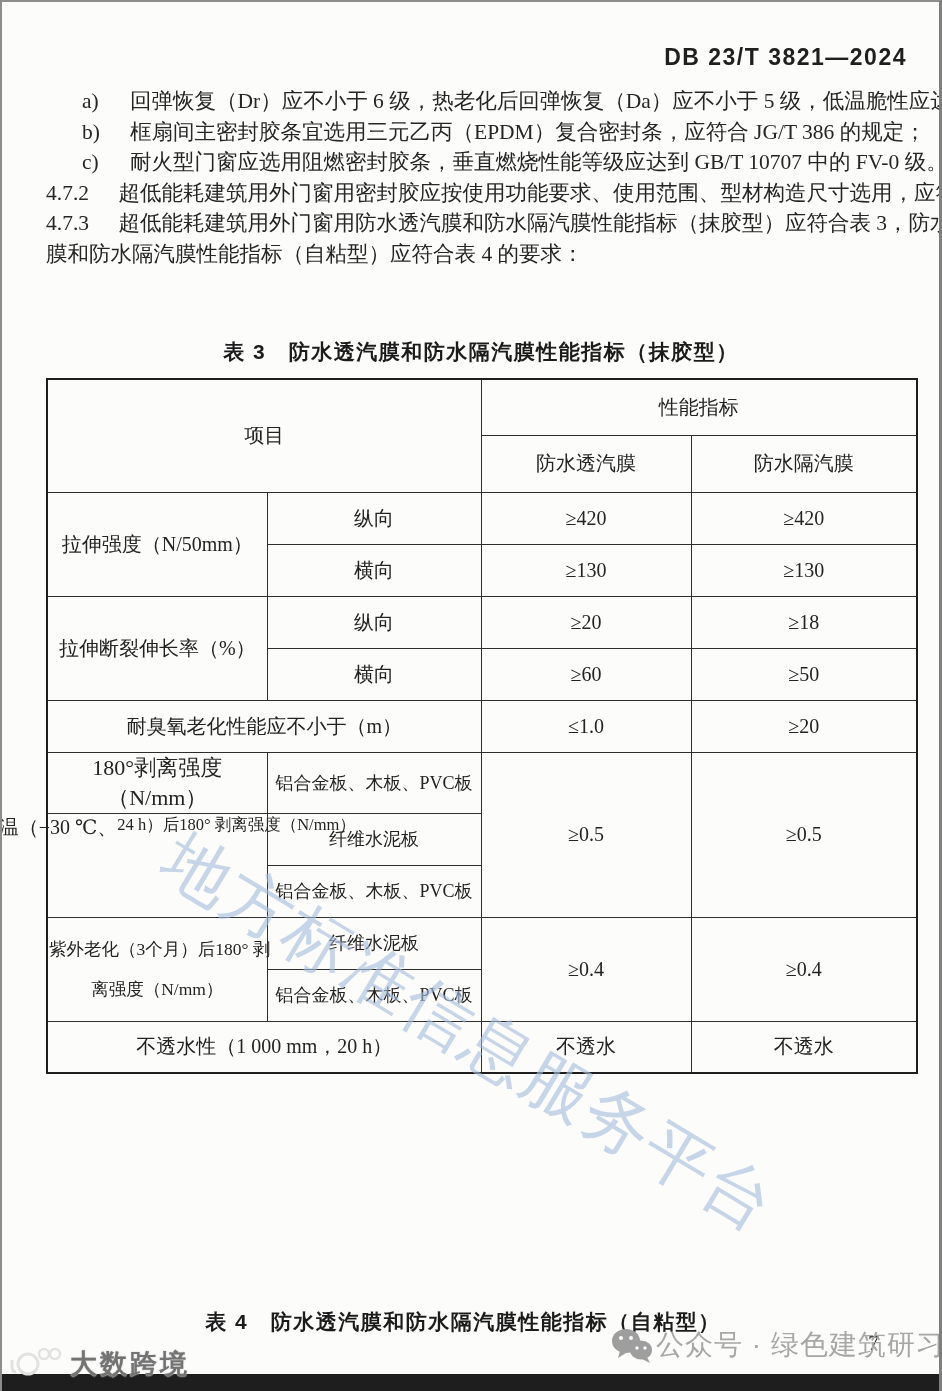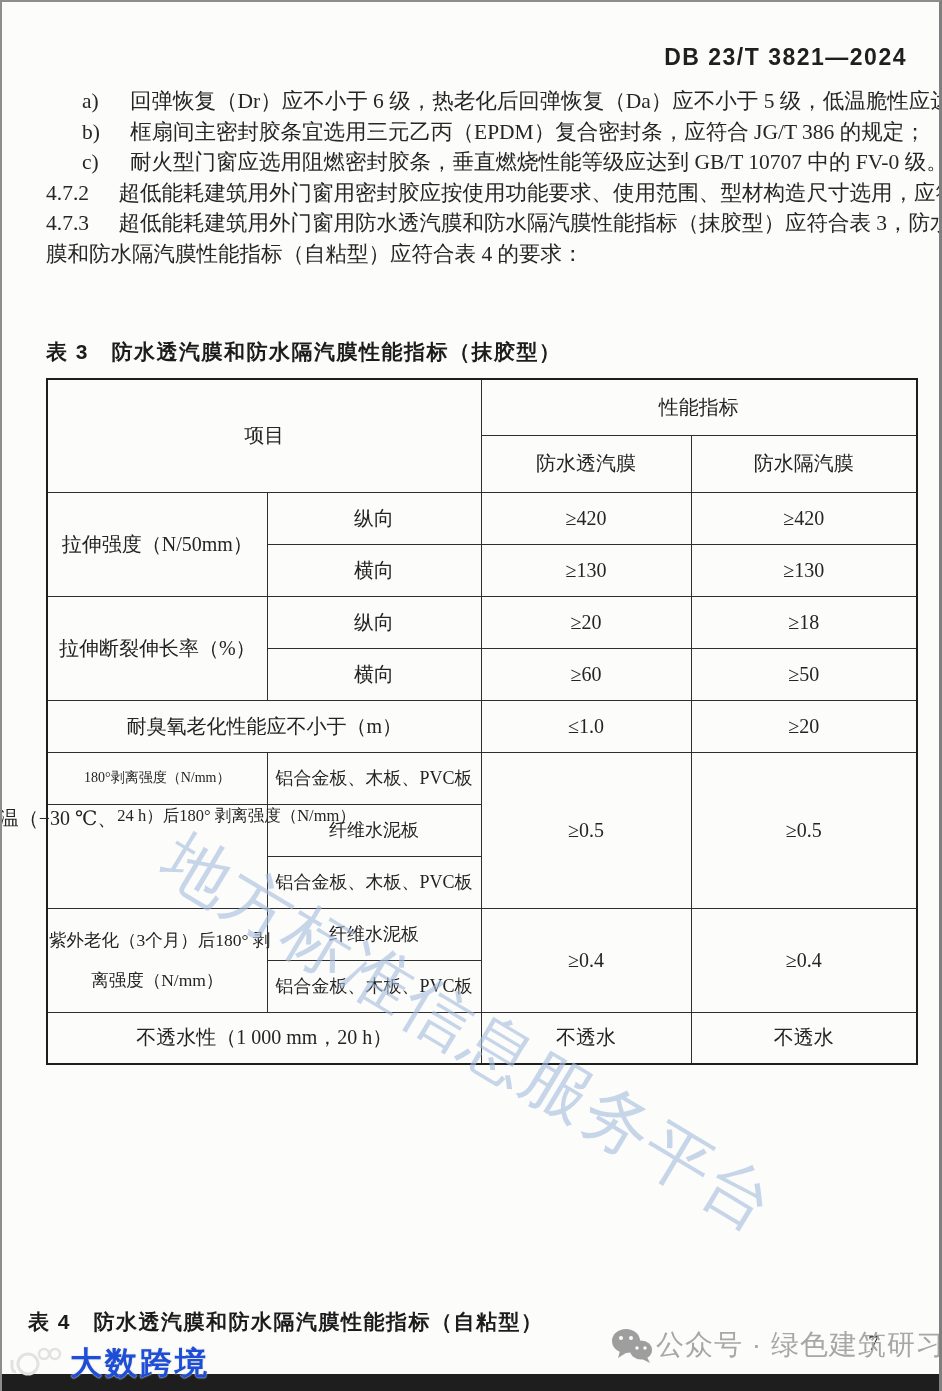--- a/index.html
+++ b/index.html
@@ -17,21 +17,21 @@
     font-size:23px; font-weight:600; letter-spacing:1.5px; color:#1f1f1f;
   }
   
   .textblock{position:absolute; left:44px; top:84px; width:870px; font-size:21.5px;}
   .tline{height:30.5px; line-height:30.5px; white-space:nowrap; position:relative;}
   .tline .lab{position:absolute; left:36px;}
   .tline .itxt{display:inline-block; padding-left:84px;}
   .tline .cnum{display:inline-block; padding-right:24px;}
   
   .tbl-title{
-    position:absolute; left:44px; width:870px; 
+    position:absolute; left:44px; width:870px; text-align:center;
     font-family:"Liberation Sans","DejaVu Sans",sans-serif;
     font-weight:bold; font-size:21px; letter-spacing:1.5px; color:#1c1c1c;
   }
   #t3-title{top:336px;}
   #t4-title{top:1306px; transform:translateX(-18px);}
   
   table.spec{
     position:absolute; left:44px; top:376px; width:870px;
     border-collapse:collapse; table-layout:fixed;
     border:2px solid #1e1e1e; font-size:20px; color:#242424;
@@ -65,22 +65,22 @@
   }
   .wechat-icon{position:absolute; left:608px; top:1324px; z-index:2;}
   
   .bottom-band{position:absolute; left:0; bottom:0; width:100%; height:17px; background:#1e1e1e; z-index:4;}
   
   .wm-bottomleft{
     position:absolute; left:6px; top:1340px; z-index:6; display:flex; align-items:center;
     font-family:"Liberation Sans","DejaVu Sans",sans-serif;
   }
   .wm-bottomleft .wm-text{
-    font-size:32px; font-weight:bold; letter-spacing:3px;
-    color:#1d4ed8; text-shadow:0 0 1px #cfcfcf, 0 0 2px #d8d8d8;font-family:Liberation Mono, monospace;
+    font-size:27px; font-weight:bold; letter-spacing:3px;
+    color:#737373; text-shadow:0 0 1px #cfcfcf, 0 0 2px #d8d8d8;font-family:Liberation Mono, monospace;
   }
 </style>
 </head>
 <body>
 
 <div class="page">
 
   <div class="doc-code">DB 23/T 3821—2024</div>
 
   <div class="textblock">
@@ -148,21 +148,21 @@
       <td>横向</td>
       <td>≥60</td>
       <td>≥50</td>
     </tr>
     <tr class="dr">
       <td colspan="2">耐臭氧老化性能应不小于（m）</td>
       <td>≤1.0</td>
       <td>≥20</td>
     </tr>
     <tr class="dr">
-      <td style="font-size:14px;">180°剥离强度（N/mm）</td>
+      <td style="font-size:22px;">180°剥离强度（N/mm）</td>
       <td class="sm">铝合金板、木板、PVC板</td>
       <td rowspan="3">≥0.5</td>
       <td rowspan="3">≥0.5</td>
     </tr>
     <tr class="dr">
       <td rowspan="2">
         <div class="two-line">
           <div class="lt-l1">耐低温（−30 ℃、</div>
           <div class="lt-l2">24 h）后180° 剥离强度（N/mm）</div>
         </div>

